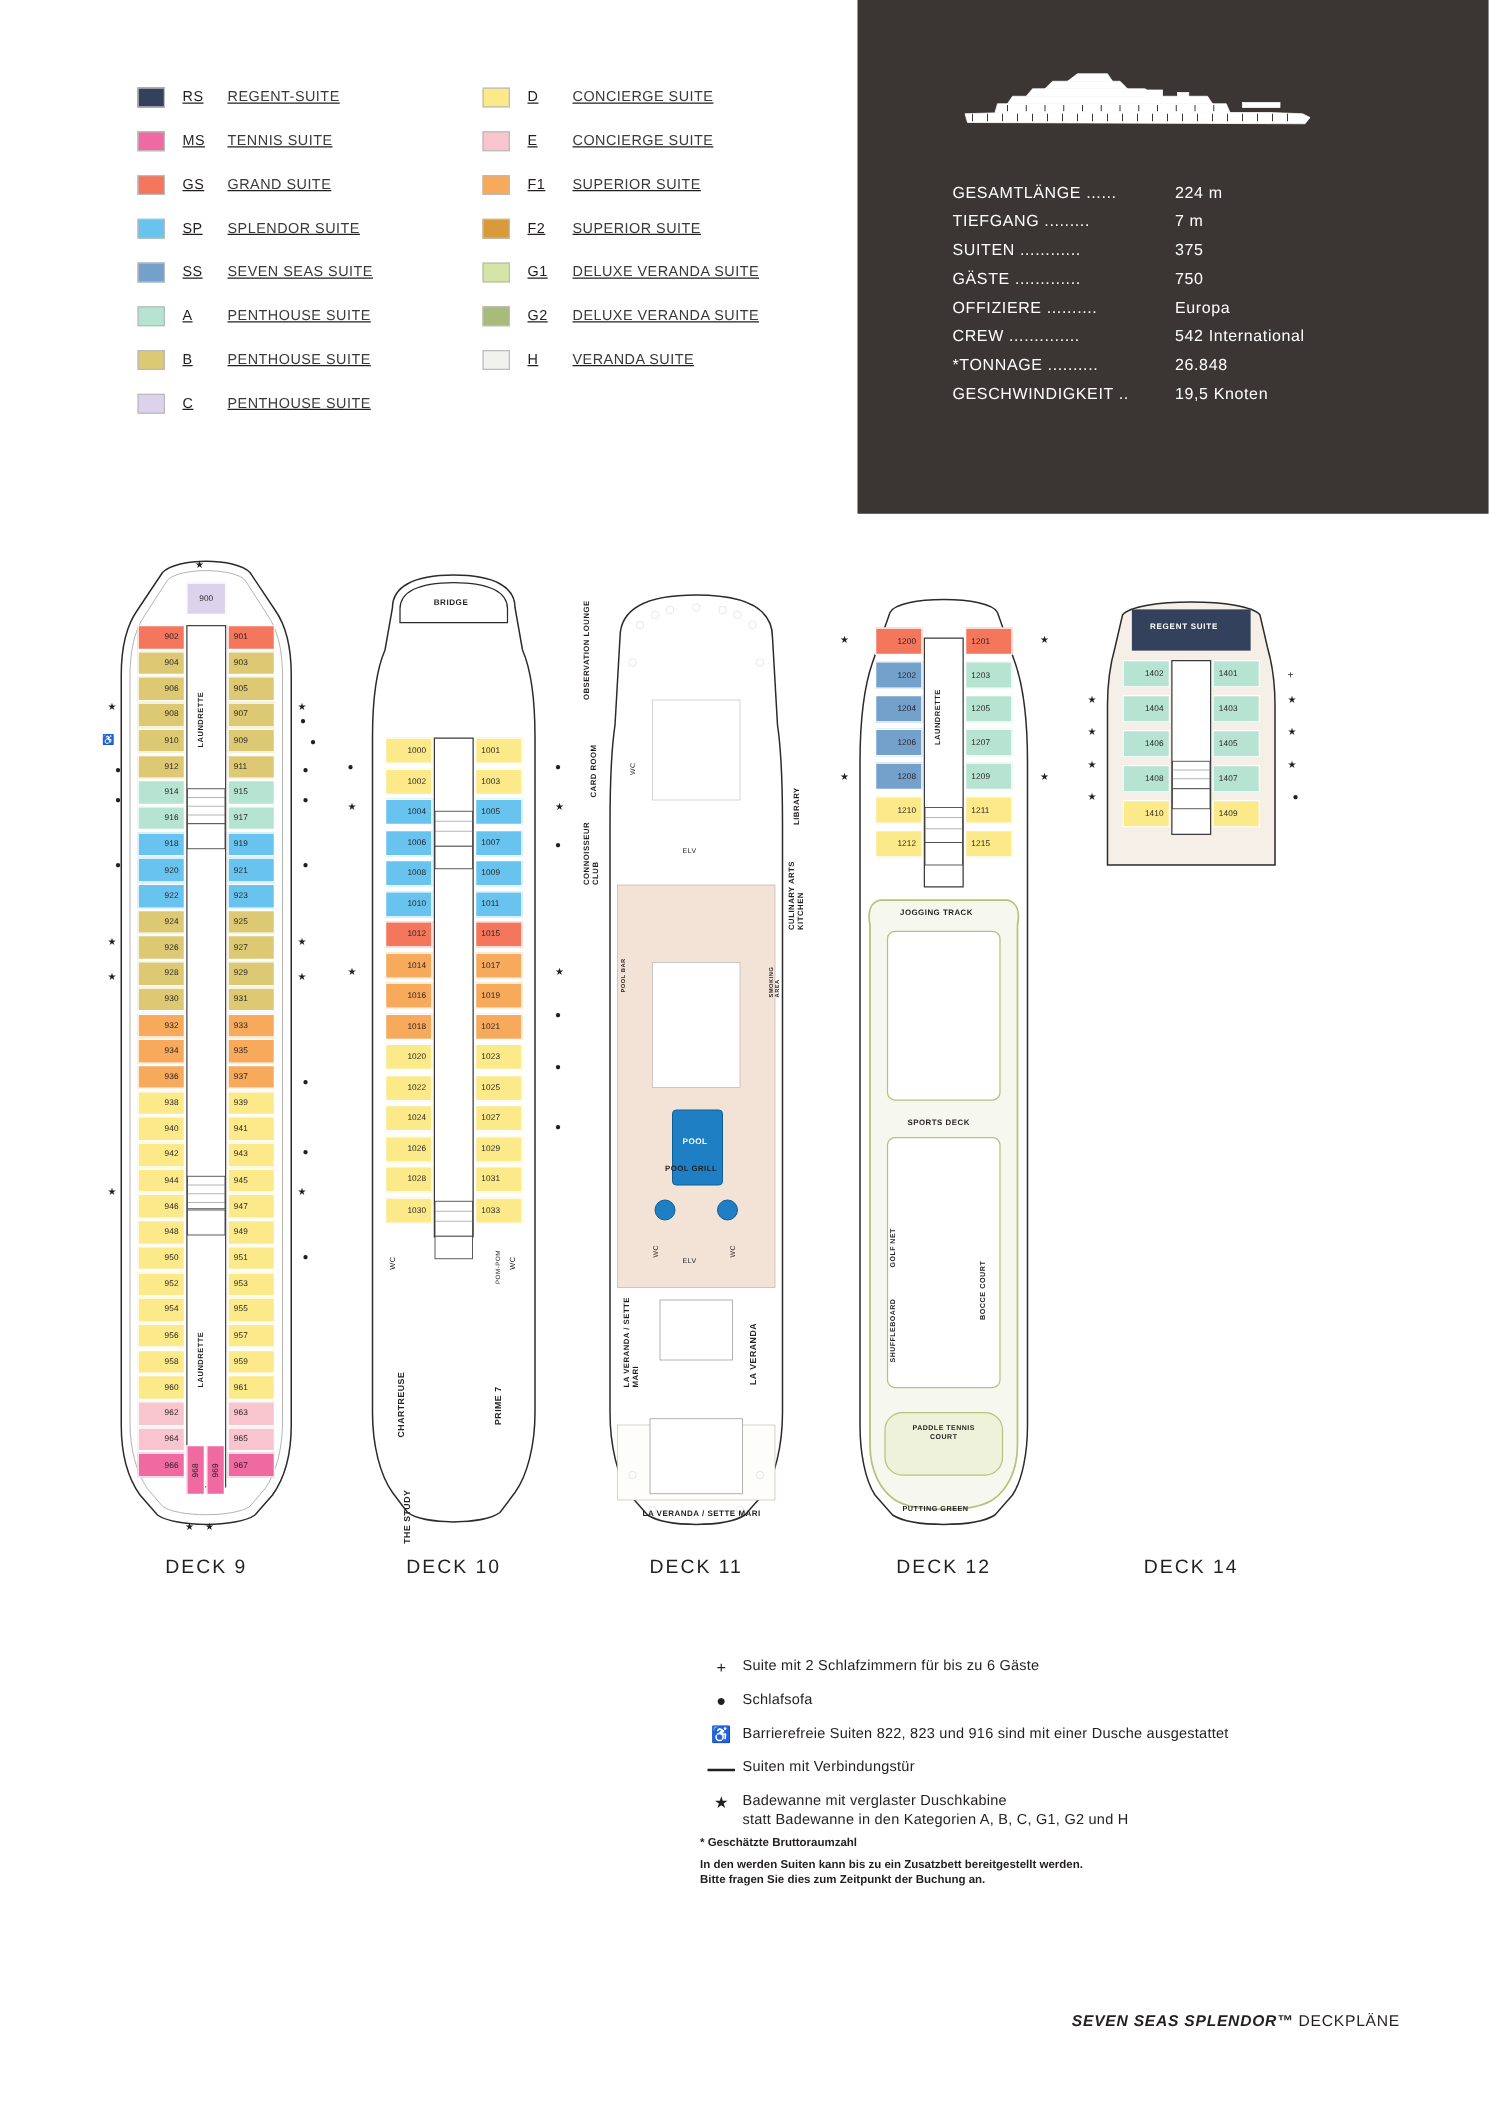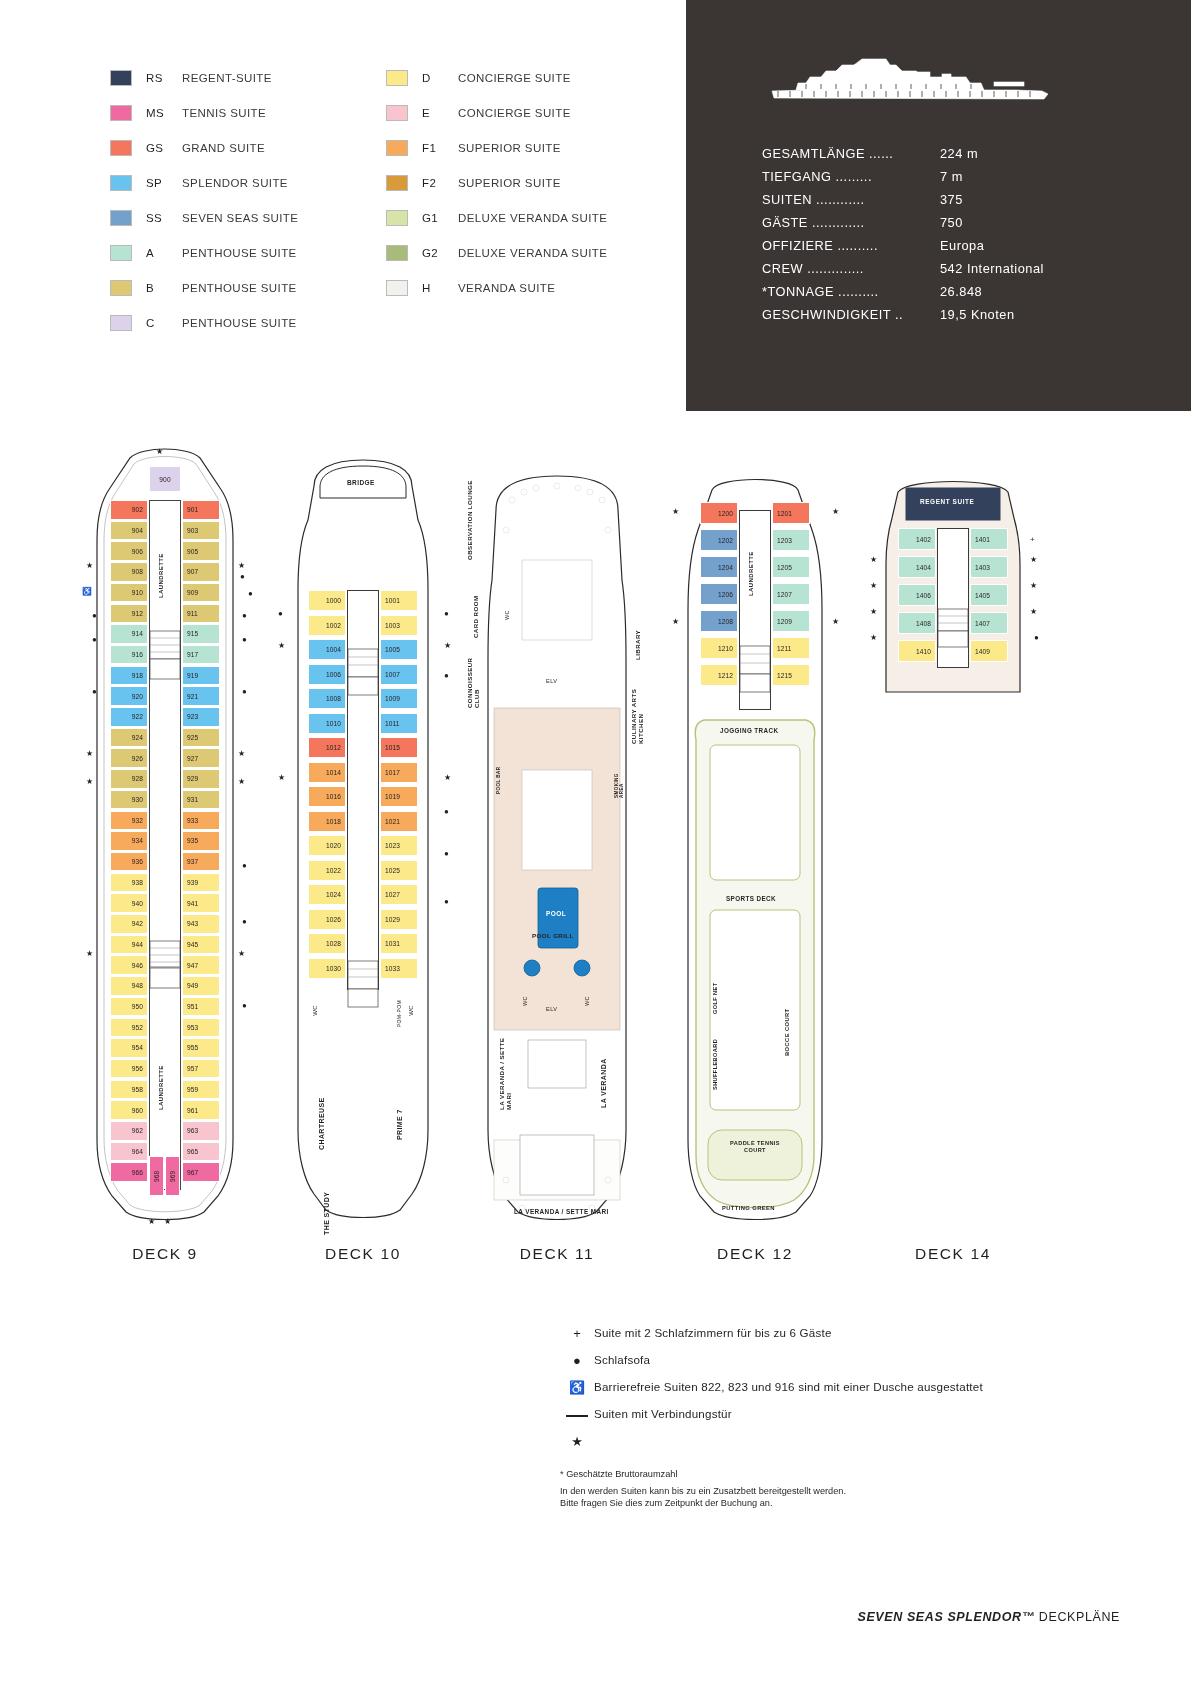--- a/index.html
+++ b/index.html
@@ -7,21 +7,21 @@
   body {
     width: 1191px; height: 1684px; position: relative;
     background: #ffffff;
     font-family: "Liberation Sans", sans-serif;
     color: #231f20;
     overflow: hidden;
   }
 
   
   #legend { position:absolute; left:110px; top:60px; width:560px; }
-  .legend-col { position:absolute; top:0; }
+  .legend-col { position:absolute; top:0;text-decoration:underline; }
   .legend-col.left { left:0; }
   .legend-col.right { left:276px; }
   .legend-row { display:flex; align-items:center; height:35px; }
   .swatch { width:22px; height:16px; border:0.5px solid #bbb; flex:0 0 auto; }
   .legend-code { width:36px; margin-left:14px; font-size:11.5px; letter-spacing:0.4px; color:#231f20; }
   .legend-label { font-size:11.5px; letter-spacing:0.4px; color:#3a3a3a; }
 
   
   #spec-panel {
     position:absolute; left:686px; top:0; width:505px; height:411px;
@@ -55,21 +55,21 @@
   .mark { position:absolute; font-size:8px; color:#231f20; line-height:8px; }
 
   .deckShape { position:absolute; }
 
   
   #footnotes { position:absolute; left:560px; top:1325px; width:560px; }
   .fn-row { display:flex; align-items:flex-start; margin-bottom:11px; }
   .fn-sym { width:34px; flex:0 0 auto; text-align:center; font-size:13px; color:#231f20; padding-top:1px; }
   .fn-text { font-size:11.6px; line-height:15px; color:#231f20; letter-spacing:0.2px; }
   .fn-line { display:inline-block; width:22px; height:2px; background:#231f20; vertical-align:middle; }
-  #fineprint { position:absolute; left:560px; top:1468px; width:560px; font-size:9.2px; line-height:12.5px; color:#231f20; }
+  #fineprint { position:absolute; left:560px; top:1468px; width:560px; font-size:9.2px; line-height:12.5px; color:#231f20;font-weight:bold; }
   #fineprint .fp1 { margin-bottom:4px; }
   #brandline {
     position:absolute; left:0; top:1610px; width:1120px; text-align:right;
     font-size:12.5px; letter-spacing:0.6px; color:#231f20;
   }
   #brandline .it { font-style:italic; font-weight:bold; }
 </style>
 </head>
 <body>
 
@@ -876,20 +876,21 @@
     <div class="fn-row">
       <div class="fn-sym">♿</div>
       <div class="fn-text">Barrierefreie Suiten 822, 823 und 916 sind mit einer Dusche ausgestattet</div>
     </div>
     <div class="fn-row">
       <div class="fn-sym"><span class="fn-line"></span></div>
       <div class="fn-text">Suiten mit Verbindungstür</div>
     </div>
     <div class="fn-row">
       <div class="fn-sym">★</div>
+      <div class="fn-text">Badewanne mit verglaster Duschkabine<br>statt Badewanne in den Kategorien A, B, C, G1, G2 und H</div>
     </div>
   </div>
 
 <div id="fineprint">
   <div class="fp1">* Geschätzte Bruttoraumzahl</div>
   <div>In den werden Suiten kann bis zu ein Zusatzbett bereitgestellt werden.</div>
   <div>Bitte fragen Sie dies zum Zeitpunkt der Buchung an.</div>
 </div>
 
 <div id="brandline">

